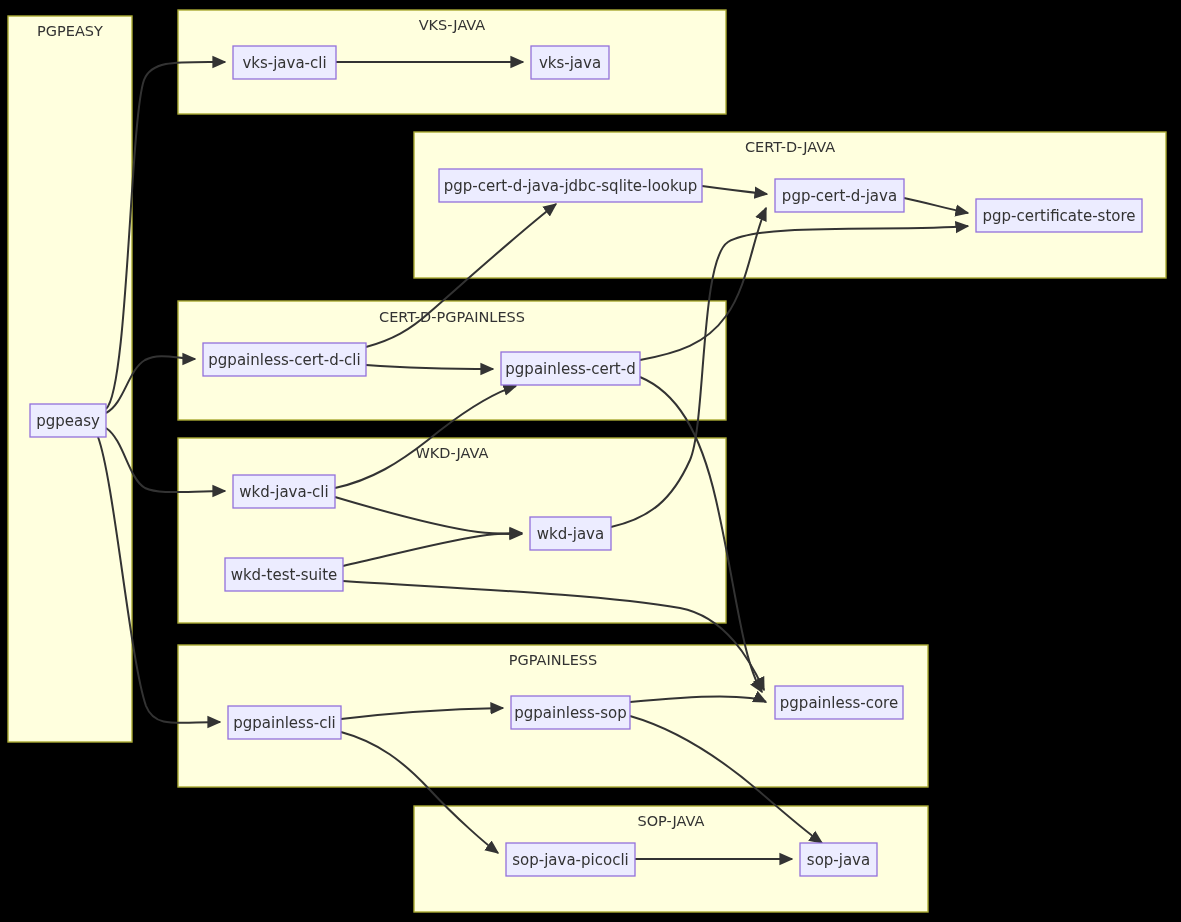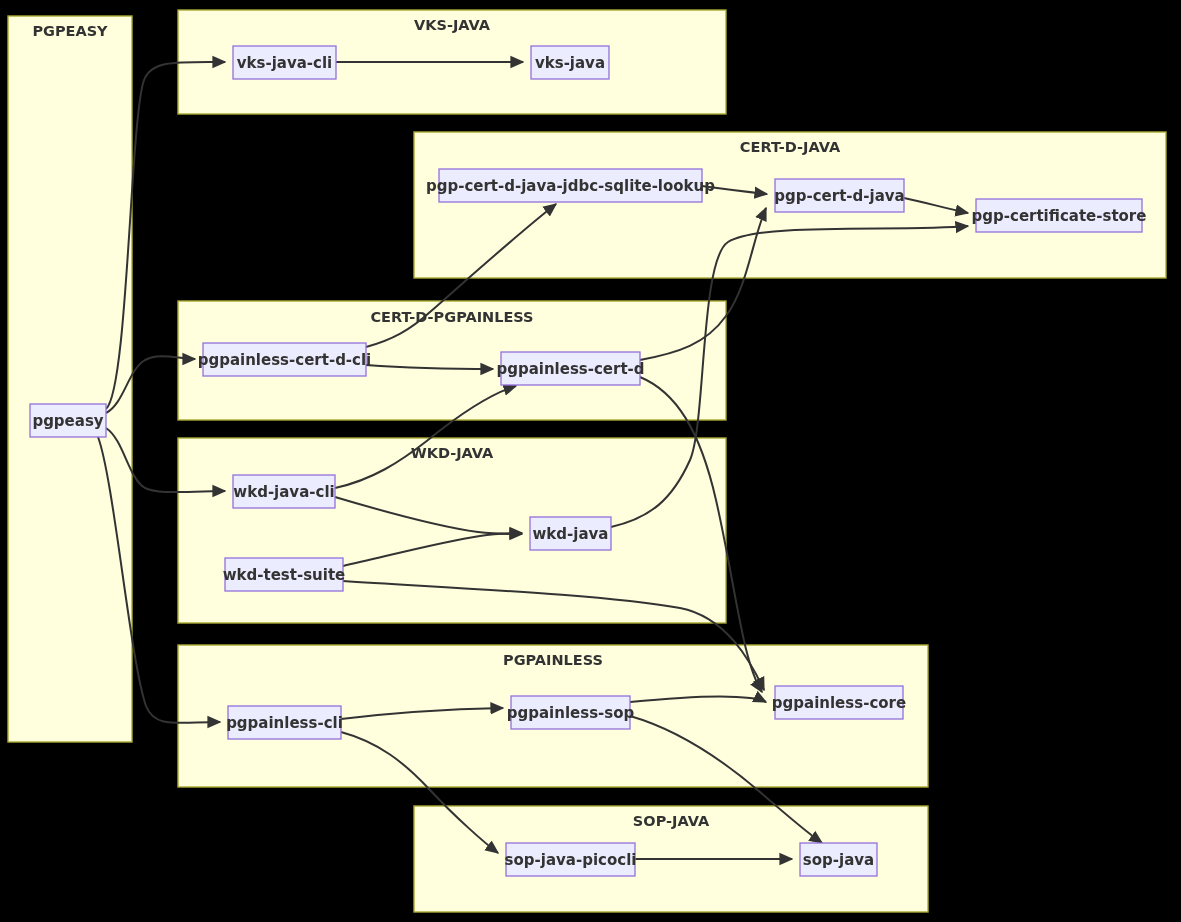--- a/index.html
+++ b/index.html
@@ -1,17 +1,17 @@
 <!DOCTYPE html>
 <html><head>
 <meta charset="utf-8">
 <style>
   html,body{margin:0;padding:0;background:#000;}
   #canvas{position:relative;width:1181px;height:922px;background:#000;overflow:hidden;
-          font-family:"DejaVu Sans","Liberation Sans",sans-serif;font-weight:bold;}
+          font-family:"DejaVu Sans","Liberation Sans",sans-serif;}
   svg.layer{position:absolute;left:0;top:0;width:1181px;height:922px;}
   .cluster-rect{fill:#ffffde;stroke:#aaaa33;stroke-width:1.4;}
   .cluster-label{fill:#333333;font-size:14.5px;font-family:"DejaVu Sans","Liberation Sans",sans-serif;
                  text-anchor:middle;dominant-baseline:middle;}
   .node-rect{fill:#ececff;stroke:#9370db;stroke-width:1.3;}
   .node-label{fill:#333333;font-size:15px;font-family:"DejaVu Sans","Liberation Sans",sans-serif;
               text-anchor:middle;dominant-baseline:middle;}
   .edge-path{fill:none;stroke:#333333;stroke-width:2;}
   g[data-name="graph-node"]{cursor:pointer;}
   g[data-name="graph-cluster"]{cursor:default;}

